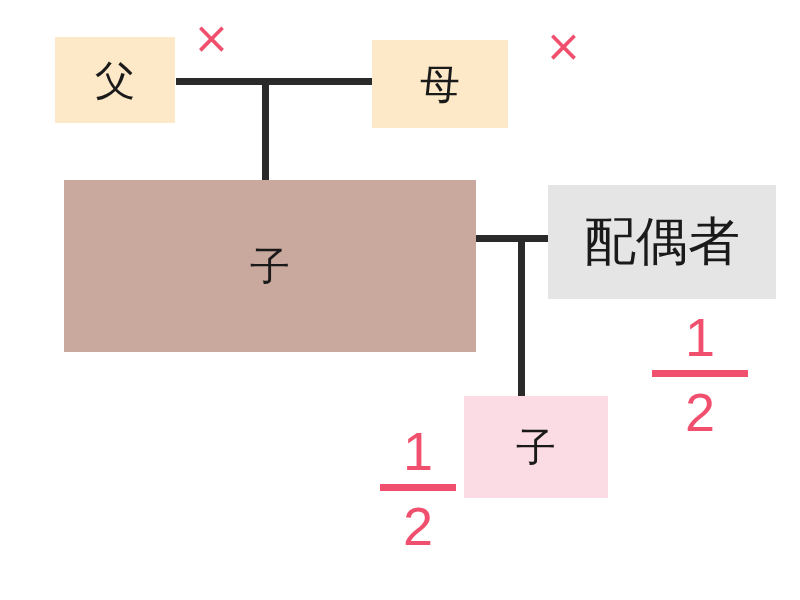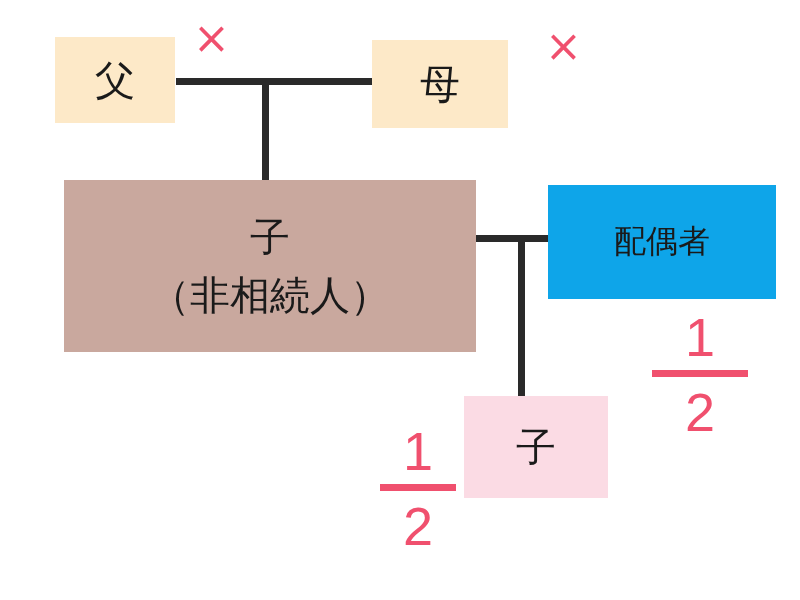--- a/index.html
+++ b/index.html
@@ -26,24 +26,23 @@
 </div>
 <div class="xmark" style="left:193px; top:16px;">×</div>
 
 <div class="box" style="left:372px; top:40px; width:136px; height:88px; background:#fde9c8; font-size:40px;">
   <span>母</span>
 </div>
 <div class="xmark" style="left:545px; top:24px;">×</div>
 
 <div class="box" style="left:64px; top:180px; width:412px; height:172px; background:#c9a89e; font-size:40px; line-height:1.45;">
   <span>子</span>
-  <span>（非相続人）</span>
 </div>
 
-<div class="box" style="left:548px; top:185px; width:228px; height:114px; background:#0ea5e9; font-size:32px;">
+<div class="box" style="left:548px; top:185px; width:228px; height:114px; background:#e5e5e5; font-size:52px;">
   <span>配偶者</span>
 </div>
 <div class="frac" style="left:652px; top:310px;">
   <span>1</span>
   <div class="bar" style="width:96px;"></div>
   <span>2</span>
 </div>
 
 <div class="box" style="left:464px; top:396px; width:144px; height:102px; background:#fbdbe4; font-size:40px;">
   <span>子</span>

